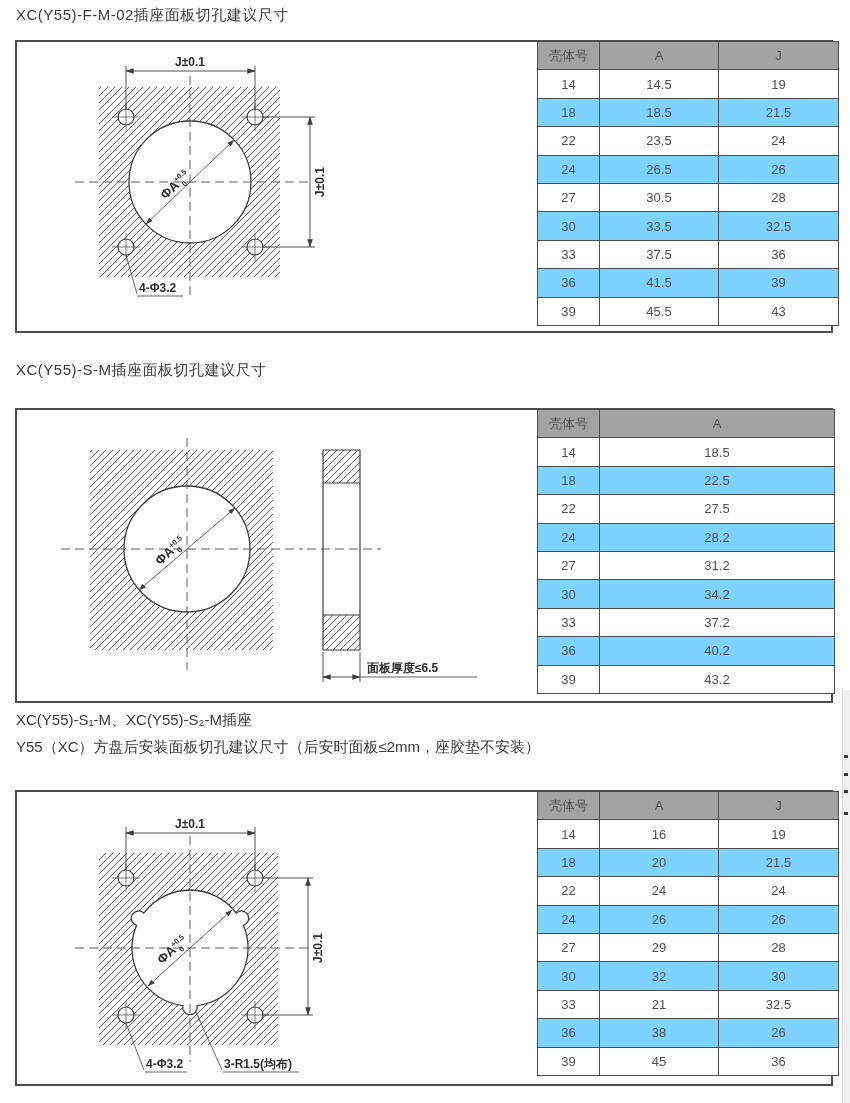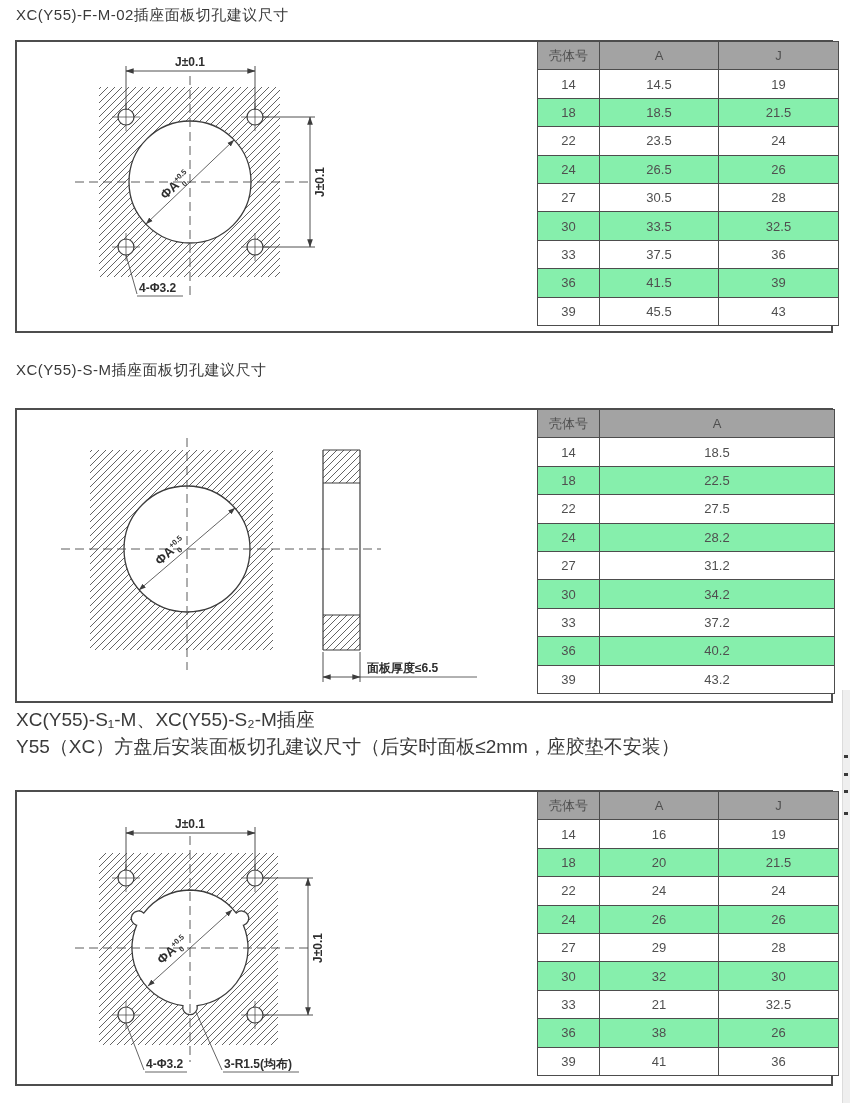--- a/index.html
+++ b/index.html
@@ -1,27 +1,27 @@
 <!DOCTYPE html>
 <html><head>
 <meta charset="utf-8">
 <style>
   html,body{margin:0;padding:0;background:#ffffff;}
   #page{position:relative;width:850px;height:1103px;background:#ffffff;
         font-family:"Liberation Sans","DejaVu Sans",sans-serif;overflow:hidden;}
   .sec-title{position:absolute;left:16px;font-size:15px;color:#3a3a3a;letter-spacing:.5px;white-space:nowrap;}
-  .sec-title-multi{position:absolute;left:16px;font-size:19px;color:#3a3a3a;line-height:27px;white-space:nowrap;}
+  .sec-title-multi{position:absolute;left:16px;font-size:15px;color:#3a3a3a;line-height:27px;white-space:nowrap;}
   .fig-box{position:absolute;left:15px;width:818px;border:2px solid #4d4d4d;background:#fff;box-sizing:border-box;}
   .dwg{position:absolute;left:15px;}
   svg text{font-family:"Liberation Sans","DejaVu Sans",sans-serif;font-weight:bold;fill:#2e2e2e;}
   .dim-table{position:absolute;left:537px;width:298px;border-collapse:collapse;table-layout:fixed;background:#fff;}
   .dim-table th,.dim-table td{border:1.6px solid #4d4d4d;text-align:center;vertical-align:middle;
         font-size:13px;color:#4f4f4f;font-weight:normal;height:27.4px;padding:0;}
   .dim-table th{background:#a3a3a3;}
-  .dim-table tr.shade td{background:#86efac;}
+  .dim-table tr.shade td{background:#7dd3fc;}
   .t3 th:nth-child(1){width:61px;} .t3 th:nth-child(2){width:118px;} .t3 th:nth-child(3){width:119px;}
   .t2 th:nth-child(1){width:61px;}
   .page-edge{position:absolute;right:0;width:7px;background:#efefef;border-left:1px solid #dcdcdc;}
   .edge-mark{position:absolute;right:2px;width:4px;height:3px;background:#3a3a3a;}
 </style>
 </head>
 <body>
 
 <div id="page">
 
@@ -301,21 +301,21 @@
           <td>21</td>
           <td>32.5</td>
         </tr>
         <tr class="shade">
           <td>36</td>
           <td>38</td>
           <td>26</td>
         </tr>
         <tr>
           <td>39</td>
-          <td>41</td>
+          <td>45</td>
           <td>36</td>
         </tr>
       </tbody>
     </table>
 
   <div class="page-edge" style="top:690px;height:413px;">
     <div class="edge-mark" style="top:65px;"></div>
     <div class="edge-mark" style="top:83px;"></div>
     <div class="edge-mark" style="top:100px;"></div>
     <div class="edge-mark" style="top:122px;"></div>

